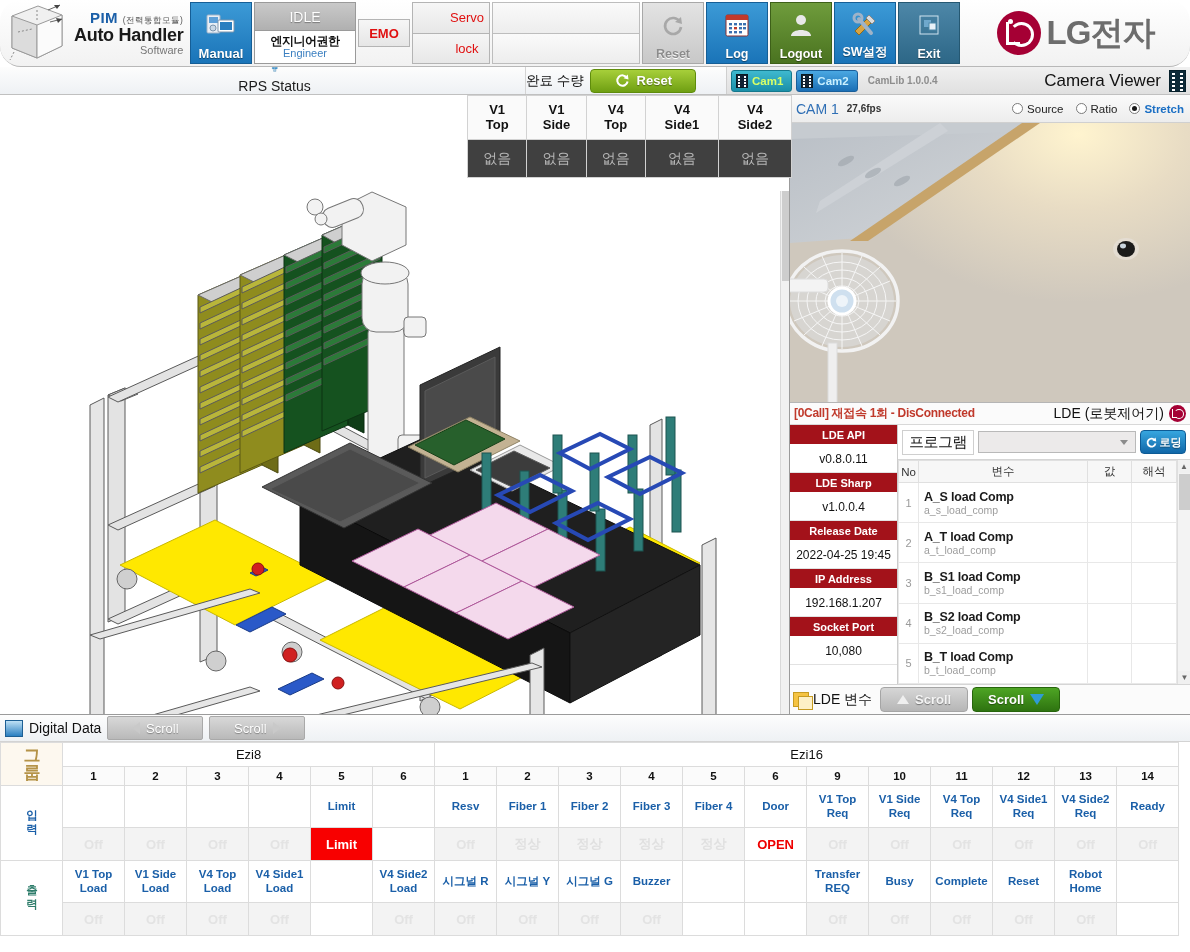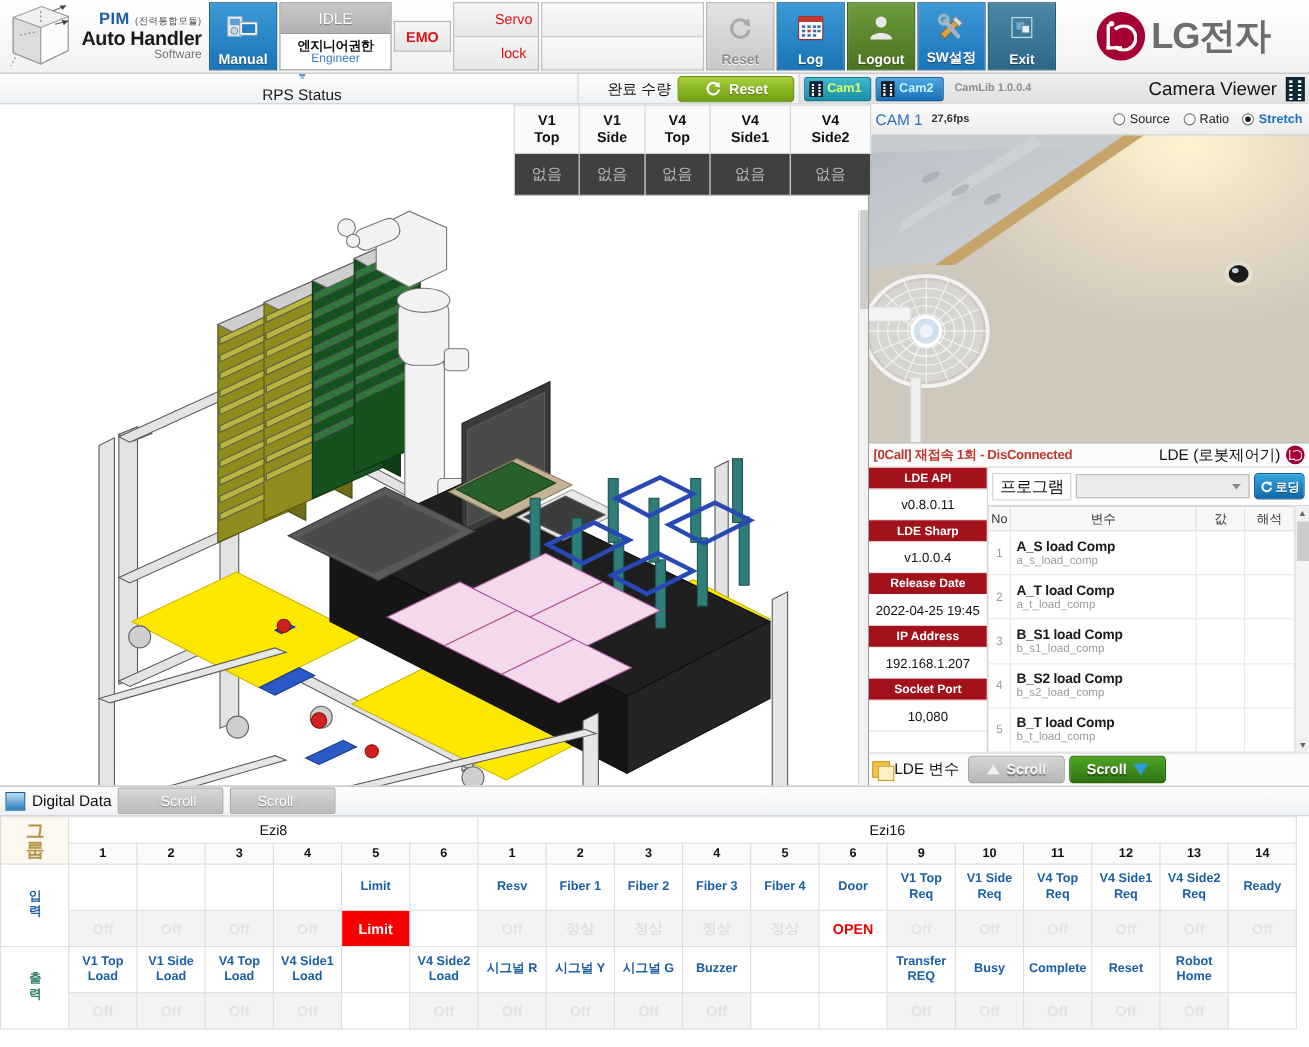--- a/index.html
+++ b/index.html
@@ -11,20 +11,21 @@
     position:relative;
   }
 
   
   .header {
     height:67px; width:1190px;
     background:linear-gradient(#ffffff,#f2f2f2);
     border-bottom:1px solid #b8b8b8;
     display:flex; align-items:stretch;
     position:relative;
+    border-radius:21px;
   }
   .logo-block { width:190px; display:flex; align-items:center; padding-left:4px; position:relative; }
   .cube-svg { width:64px; height:62px; flex:none; }
   .logo-text { margin-left:6px; text-align:right; line-height:1.05; }
   .logo-l1 { font-size:15px; font-weight:bold; color:#1b5fa8; letter-spacing:0.5px;}
   .logo-l1 span.kr { font-size:8.5px; color:#555; font-weight:normal; }
   .logo-l2 { font-size:18px; font-weight:bold; color:#1a1a1a; letter-spacing:-0.3px;}
   .logo-l3 { font-size:11px; color:#777; }
 
   .btn-manual {
@@ -85,21 +86,21 @@
   .lg-circle { width:44px;height:44px;border-radius:50%;background:#a50034;position:relative;}
   .lg-circle::before{content:"";position:absolute;left:9px;top:11px;width:11px;height:20px;border-left:3px solid #fff;border-bottom:3px solid #fff;}
   .lg-circle::after{content:"";position:absolute;right:7px;top:11px;width:19px;height:19px;border:3px solid #fff;border-radius:50%;border-left-color:transparent;}
   .lg-dot{position:absolute;left:11px;top:8px;width:5px;height:5px;border-radius:50%;background:#fff;}
   .lg-word{font-size:33px;font-weight:bold;color:#6d6d6d;letter-spacing:-1px;}
 
   
   .bar2 { height:28px; display:flex; border-bottom:1px solid #c0c0c0; background:linear-gradient(#fdfdfd,#eef1f4); }
   .rps { width:526px; display:flex; align-items:center; gap:6px; padding-left:24px; border-right:1px solid #d4d4d4;flex-direction:column;}
   .rps-title { font-size:14px; color:#1b1b1b; }
-  .qty-area { width:200px; display:flex; align-items:center; justify-content:flex-end; gap:6px; padding-right:4px;}
+  .qty-area { width:200px; display:flex; align-items:center; gap:6px; padding-right:4px;}
   .qty-label { font-size:13.5px; color:#111; }
   .btn-green-reset {
     width:106px;height:24px;border-radius:4px;
     background:linear-gradient(#a7cf3a,#6f9f12); border:1px solid #5f8c0c;
     display:flex;align-items:center;justify-content:center;gap:6px;
     color:#fff;font-size:13px;font-weight:bold;text-shadow:0 1px 1px rgba(0,0,0,.4);
   }
   .cam-area { flex:1; display:flex; align-items:center; gap:4px; padding:0 4px; background:linear-gradient(#f0f0f0,#e0e0e0); border-left:1px solid #cfcfcf;}
   .cam-tab {
     height:22px;padding:0 8px 0 4px;border-radius:3px;display:flex;align-items:center;gap:4px;

